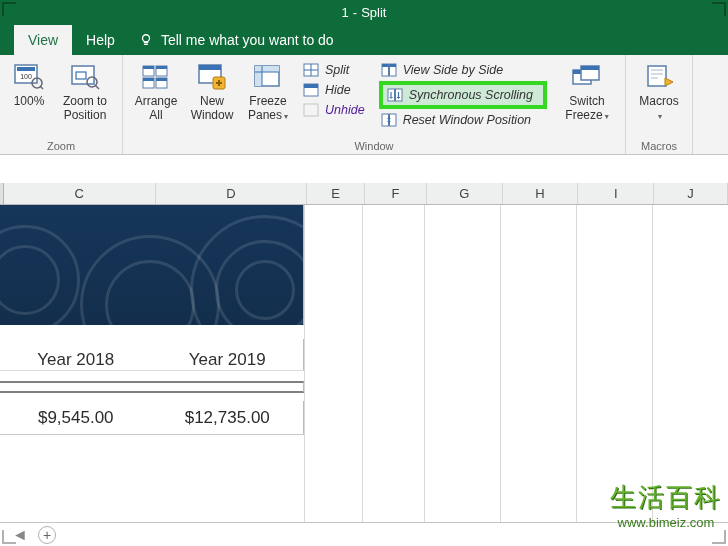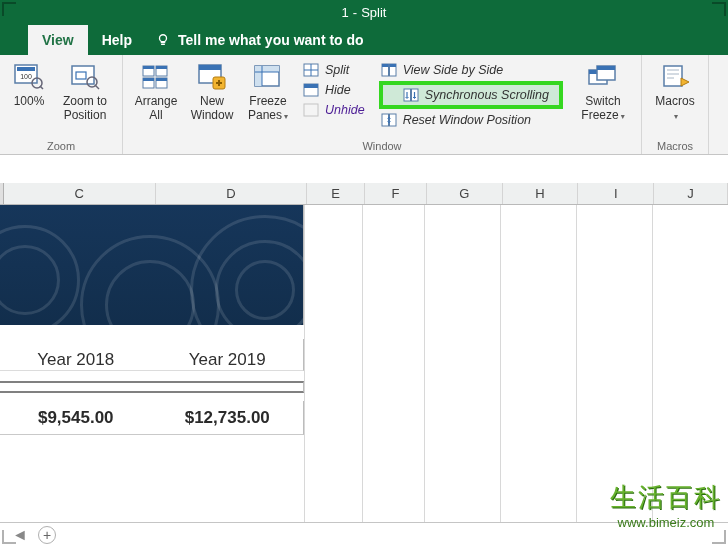--- a/index.html
+++ b/index.html
@@ -1,55 +1,55 @@
 <!DOCTYPE html>
 <html><head>
 <meta charset="utf-8">
 <style>
   * { box-sizing: border-box; margin: 0; padding: 0; font-family: "Segoe UI", Arial, sans-serif; }
   body { width: 728px; height: 546px; overflow: hidden; background: #fff; position: relative; }
 
   .titlebar { height: 25px; background: #0e6b3a; display: flex; align-items: center; justify-content: center; color: #fff; font-size: 13px; }
   .titlearea { display:flex; gap:4px; }
 
-  .tabs-row { height: 30px; background: #0e6b3a; display: flex; align-items: stretch; padding-left: 28px; gap: 0; font-weight: bold; }
+  .tabs-row { height: 30px; background: #0e6b3a; display: flex; align-items: stretch; padding-left: 14px; gap: 0; }
   .ribbon-tab { padding: 0 14px; display: flex; align-items: center; color: #fff; font-size: 14px; cursor: pointer; }
   .ribbon-tab.active { background: #f3f3f3; color: #217346; }
   .tell-me { display:flex; align-items:center; gap:8px; color:#fff; font-size:14px; margin-left:10px; }
   .bulb { width:14px; height:14px; display:inline-block; }
   .bulb svg { stroke:#fff; fill:none; }
 
   .ribbon { height: 100px; background: #f3f3f3; border-bottom: 1px solid #c5c5c5; display:flex; }
   .group { display:flex; flex-direction:column; justify-content:space-between; border-right:1px solid #d6d6d6; padding:4px 6px 2px 6px; }
   .group-items { display:flex; align-items:flex-start; gap:2px; flex:1; }
   .group-label { text-align:center; font-size:11px; color:#666; padding-top:2px; }
   .big-btn { display:flex; flex-direction:column; align-items:center; justify-content:flex-start; width:54px; padding:2px 2px 0 2px; font-size:12px; color:#333; text-align:center; line-height:1.15; cursor:pointer; }
   .big-btn .ico { width:32px; height:32px; margin-bottom:2px; display:flex; align-items:center; justify-content:center; }
   .big-btn .lbl { min-height:28px; }
   .sm-col { display:flex; flex-direction:column; gap:2px; padding-top:2px;font-style:italic; }
   .sm-btn { display:flex; align-items:center; gap:6px; font-size:12.5px; color:#333; padding:1px 6px 1px 2px; cursor:pointer; white-space:nowrap; }
   .sm-btn.disabled { color:#4c1d95; }
   .sm-btn .sm-ico { width:16px; height:16px; display:flex; align-items:center; justify-content:center; }
   .highlighted { border:4px solid #35d720; padding:0; }
-  .highlighted .sm-btn { background:#cfe9d7; padding:2px 10px 2px 20px; }
+  .highlighted .sm-btn { background:#cfe9d7; padding:2px 10px 2px 4px; }
   .dd { font-size:8px; margin-left:2px; color:#666; }
 
   .sheet-area { background:#fff; position:relative; height: calc(546px - 25px - 30px - 100px); }
   .col-headers { height:22px; border-bottom:1px solid #b9b9b9; display:flex; }
   .col-h { border-right:1px solid #d4d4d4; background:#eef0f0; display:flex; align-items:center; justify-content:center; font-size:13px; color:#444; }
   .col-h.rowhdr { width:4px; background:#e0e0e0; border-right:1px solid #b0b0b0;}
   .cells { position:relative; }
   .bluebox { position:absolute; left:0; top:0; height:120px; overflow:hidden; border-right:1px solid #bcbcbc; }
   .bluebox-inner { width:100%; height:100%; background:linear-gradient(180deg,#16365a 0%, #122e4c 100%); position:relative; }
   .circ { position:absolute; border:3px solid rgba(255,255,255,0.12); border-radius:50%; }
   .year-row { position:absolute; left:0; height:32px; border-bottom:1px solid #dcdcdc; border-right:1px solid #bcbcbc; display:flex; }
   .year-cell { display:flex; align-items:flex-end; justify-content:center; font-size:17px; color:#2f2f2f; font-weight:500; }
   .divider-row { position:absolute; left:0; height:12px; border-top:2px solid #808080; border-bottom:2px solid #808080; border-right:1px solid #bcbcbc; background:#fff; }
   .data-row { position:absolute; left:0; height:34px; border-bottom:1px solid #c9c9c9; border-right:1px solid #bcbcbc; display:flex; }
-  .data-cell { display:flex; align-items:center; justify-content:center; font-size:17px; color:#2a2a2a;font-weight:bold; }
+  .data-cell { display:flex; align-items:center; justify-content:center; font-size:17px; color:#2a2a2a; }
   .grid-right { position:absolute; top:0; bottom:0;}
   .grid-right .vline { position:absolute; top:0; bottom:0; width:1px; background:#d8d8d8; }
 
   .sheet-tabs { position:absolute; left:0; right:0; bottom:0; height:24px; background:#fff; border-top:1px solid #c5c5c5; display:flex; align-items:center; padding-left:14px; gap:12px; }
   .sheet-tabs .plus { width:18px; height:18px; border:1px solid #b0b0b0; border-radius:50%; display:flex; align-items:center; justify-content:center; color:#666; font-size:14px; cursor:pointer; }
   .scroll-l { width:12px; height:14px; display:flex; align-items:center; justify-content:center; color:#888; }
 
   .watermark { position:absolute; right:6px; bottom:16px; text-align:center; }
   .watermark .l1 { font-size:26px; letter-spacing:2px; color:#67b22d; font-family: "SimHei","Arial Black",sans-serif; text-shadow:1px 1px 0 #2a6c10; }
   .watermark .l2 { font-size:13px; color:#3a7b1a; }

